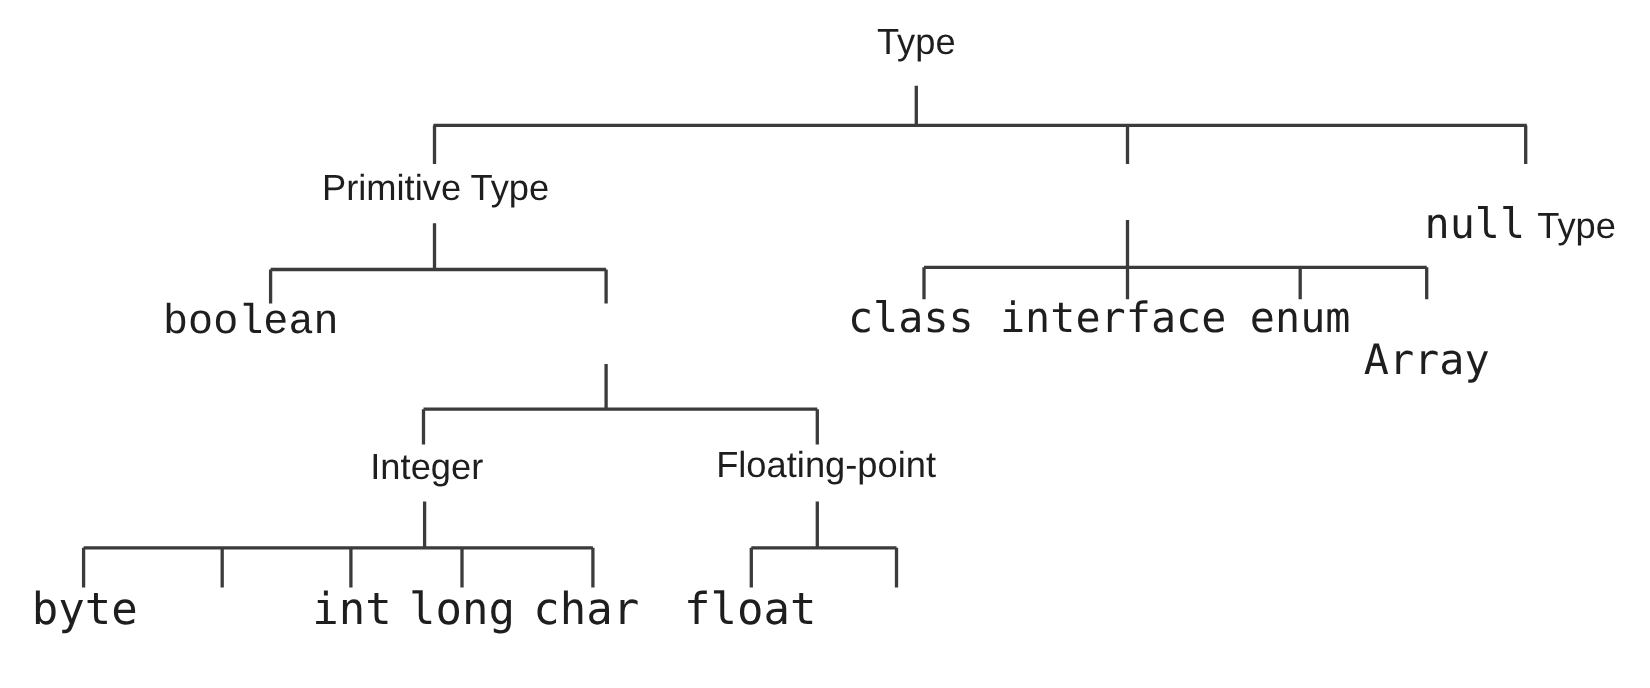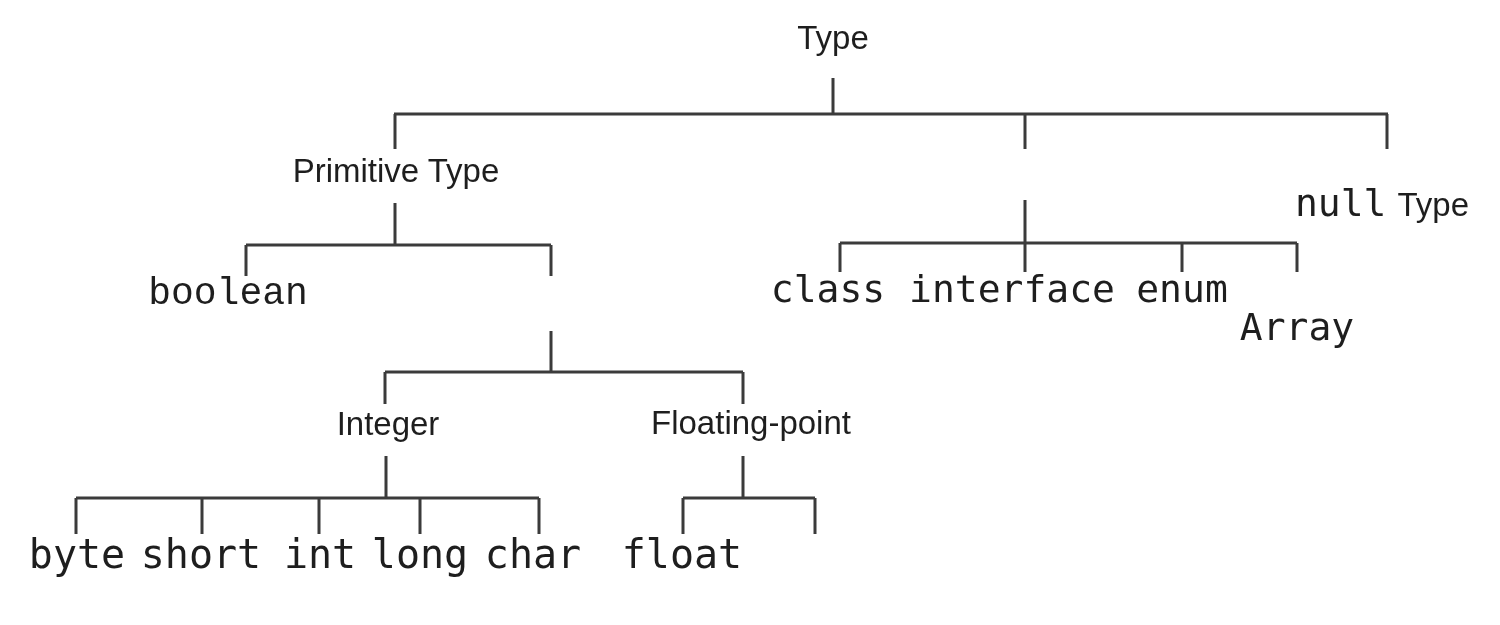--- a/index.html
+++ b/index.html
@@ -59,20 +59,19 @@
 
   <div class="node mono" style="left:828px; top:269px;">class</div>
   <div class="node mono" style="left:1012px; top:269px;">interface</div>
   <div class="node mono" style="left:1182px; top:269px;">enum</div>
   <div class="node mono" style="left:1297px; top:269px;margin-top:38px;">Array</div>
 
   <div class="node sans" style="left:388px; top:406px;">Integer</div>
   <div class="node sans" style="left:751px; top:405px;">Floating-point</div>
 
   <div class="node mono-lg" style="left:77px; top:532px;text-align:center;">byte</div>
-  <div class="node mono-lg" style="left:201px; top:532px;">short</div>
   <div class="node mono-lg" style="left:320px; top:532px;">int</div>
   <div class="node mono-lg" style="left:420px; top:532px;">long</div>
   <div class="node mono-lg" style="left:533px; top:532px;">char</div>
 
   <div class="node mono-lg" style="left:682px; top:532px;">float</div>
 
 </div>
 
 </body></html>

